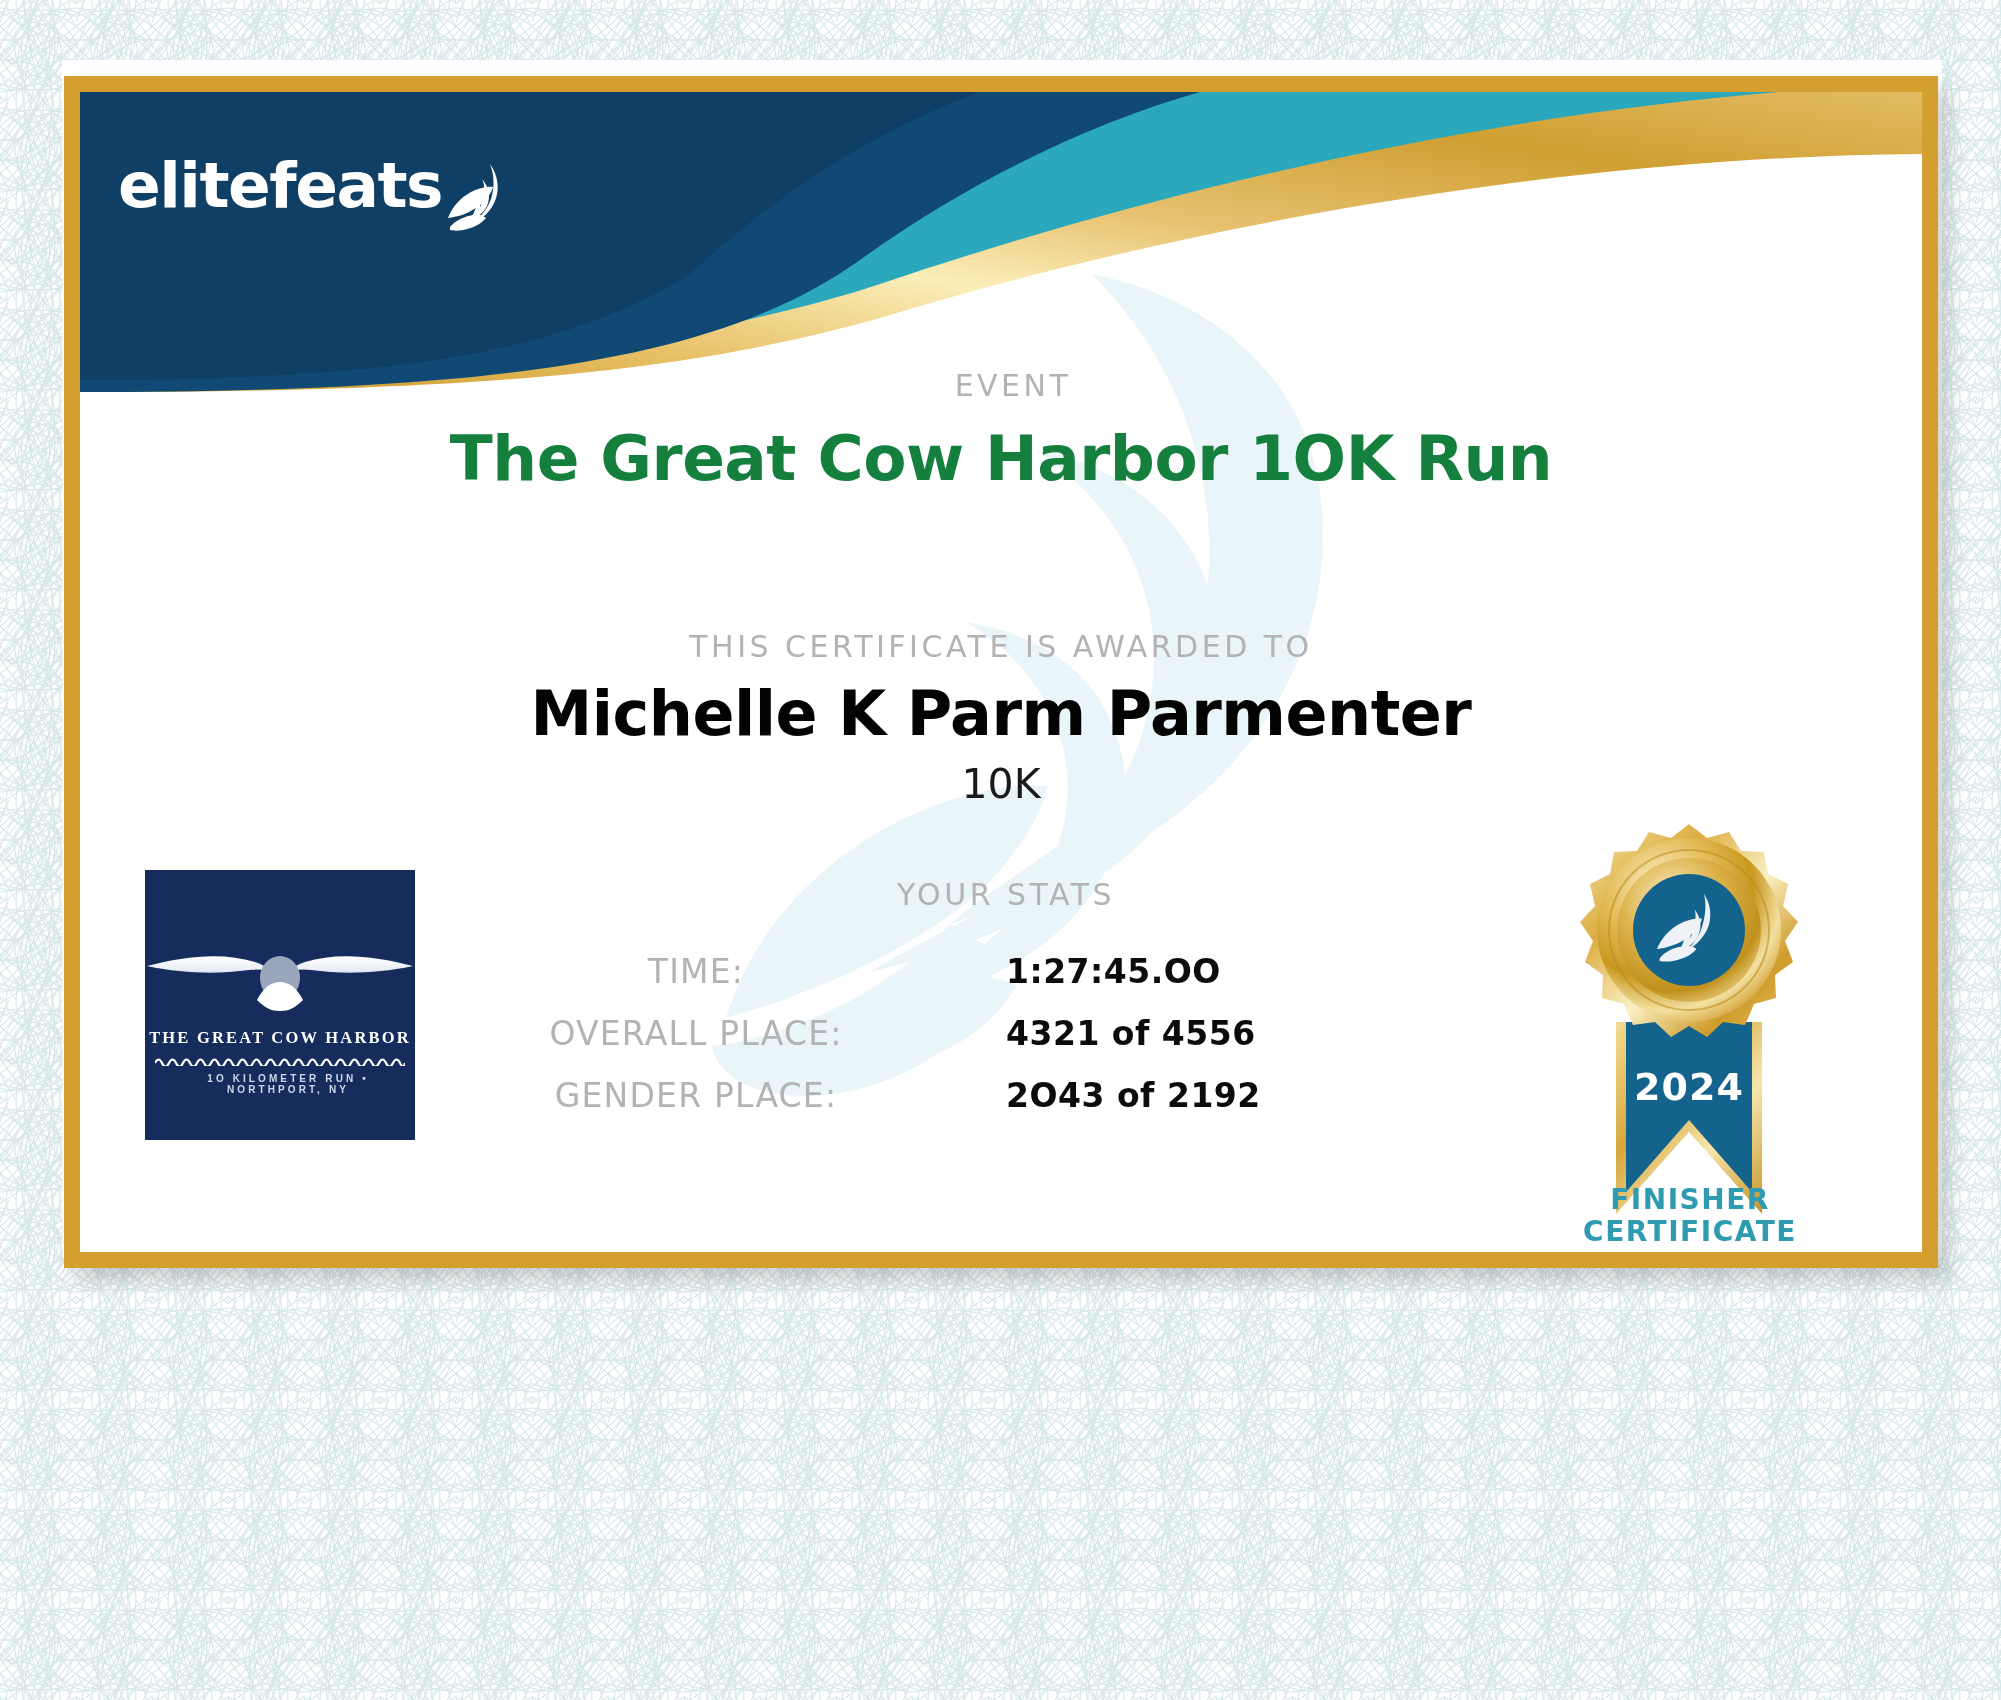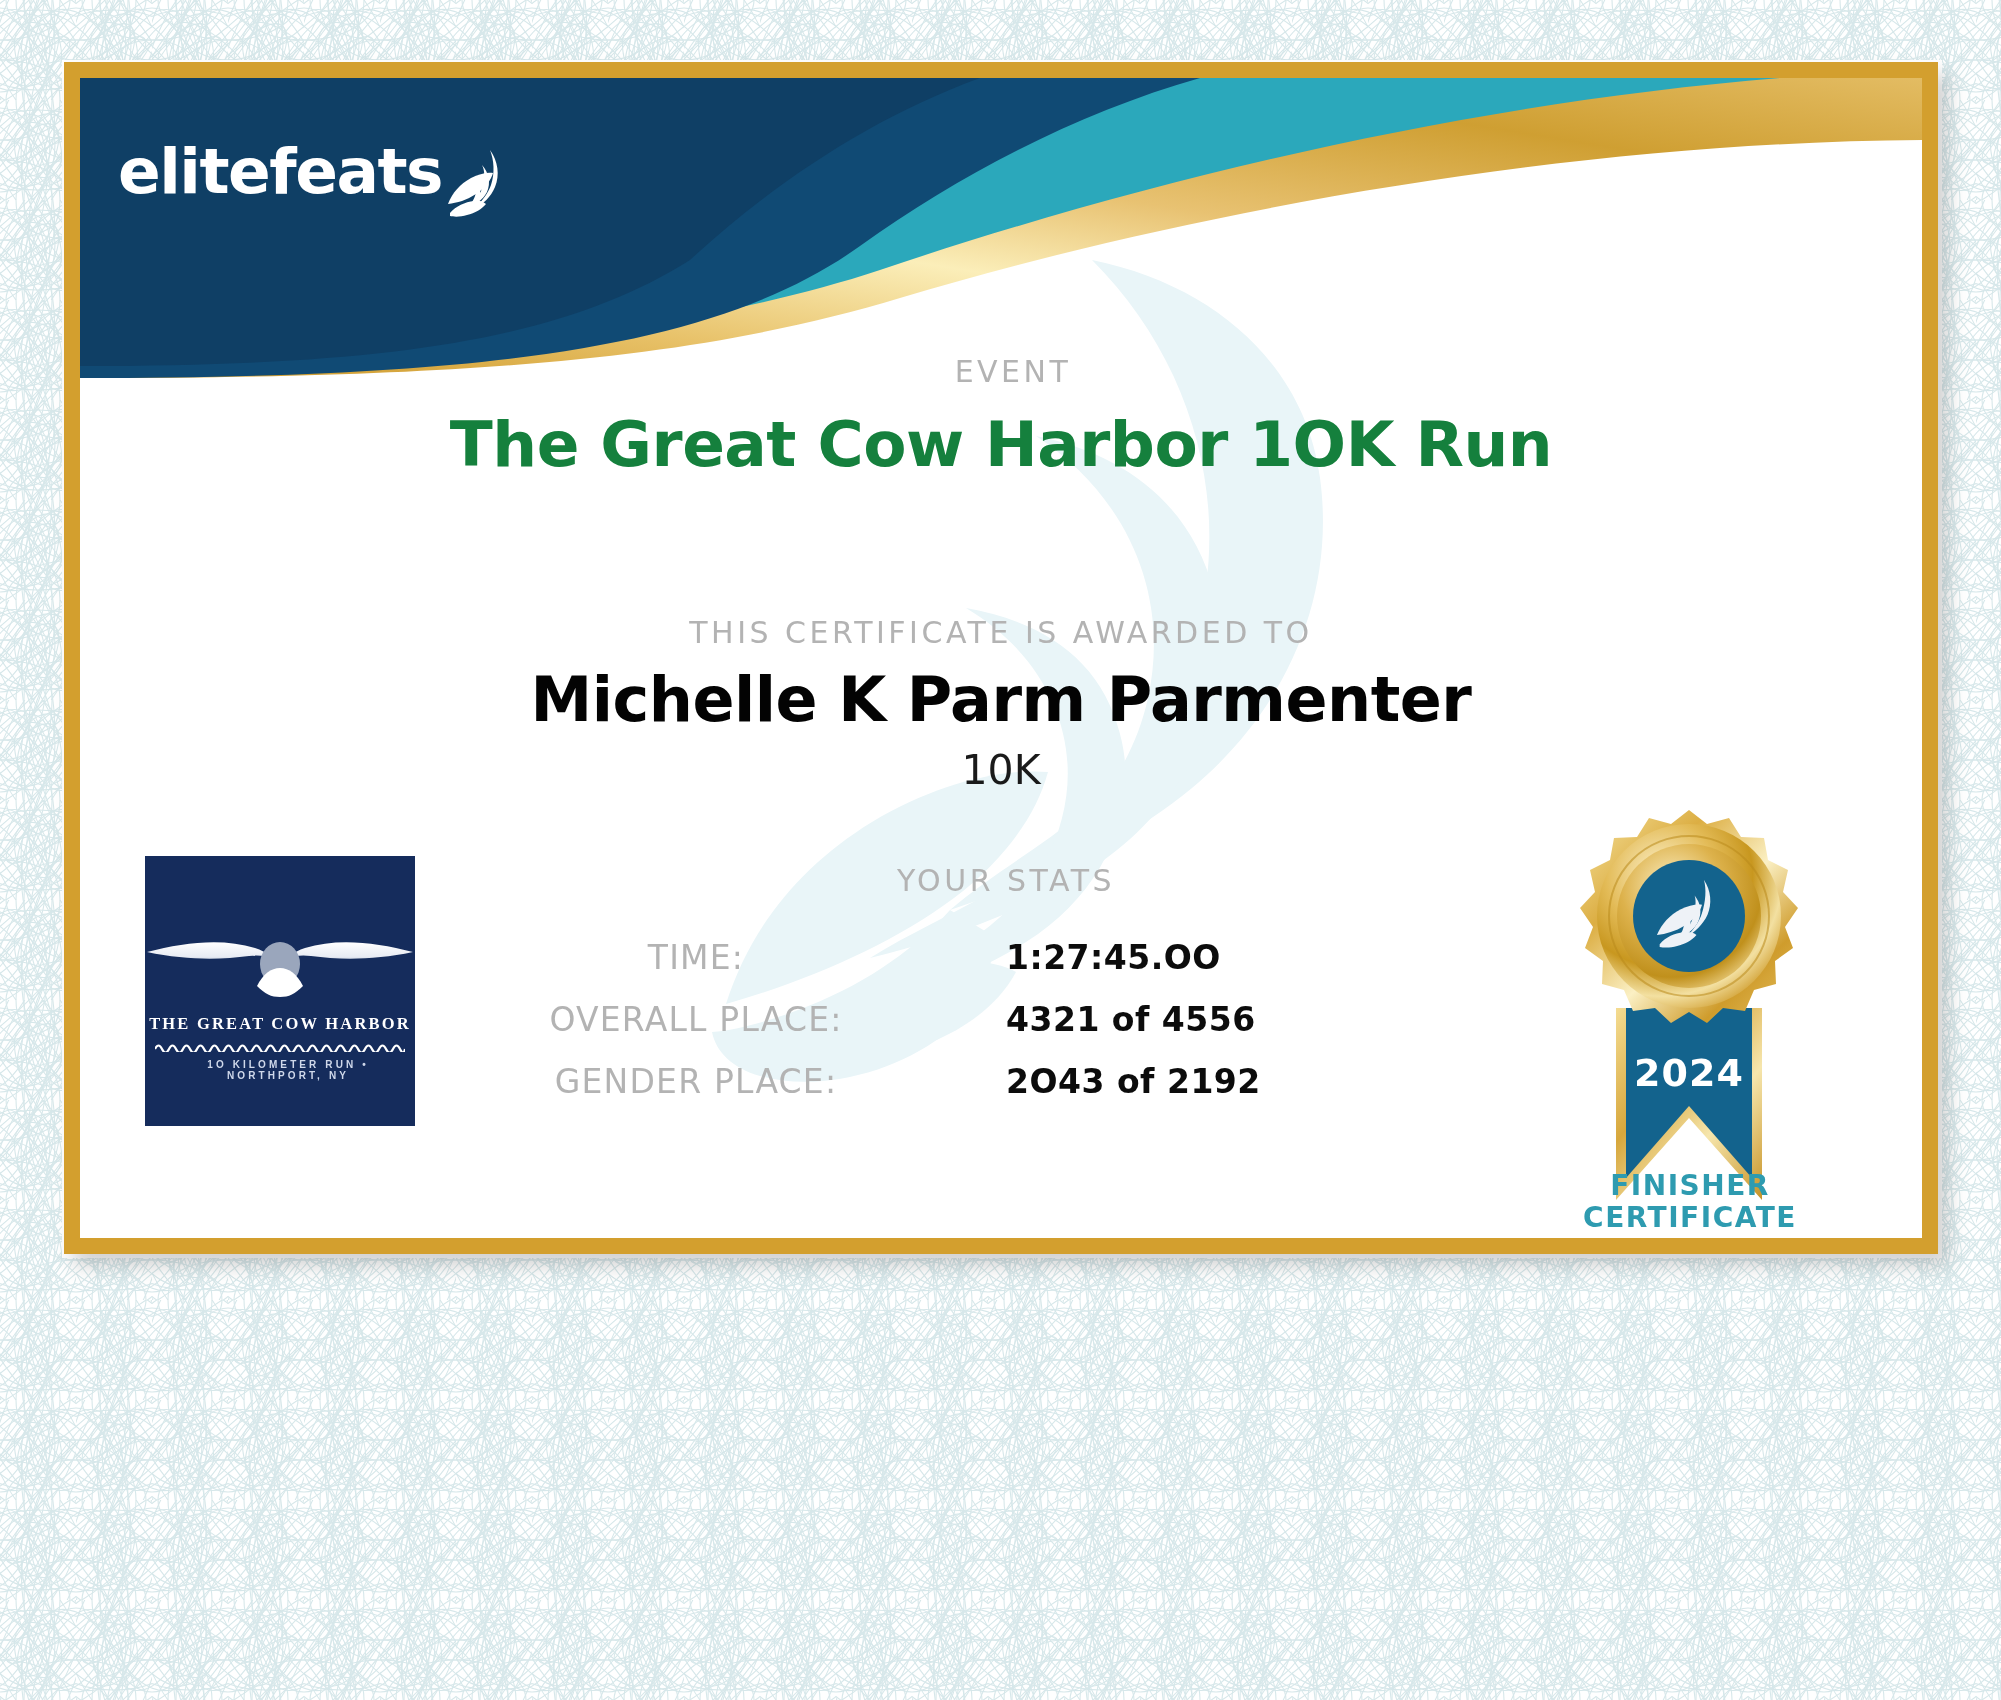--- a/index.html
+++ b/index.html
@@ -14,21 +14,21 @@
   
   #guilloche{
     position:absolute;inset:0;
     width:2001px;height:1700px;
     z-index:0;
   }
 
   
   #cert-card{
     position:absolute;
-    left:64px;top:62px;
+    left:64px;top:76px;
     width:1874px;height:1192px;
     background:#ffffff;
     border:16px solid #d39f2e;
     box-sizing:border-box;
     box-shadow:10px 12px 18px rgba(90,90,90,.28);
     z-index:2;
     overflow:hidden;
   }
 
   

